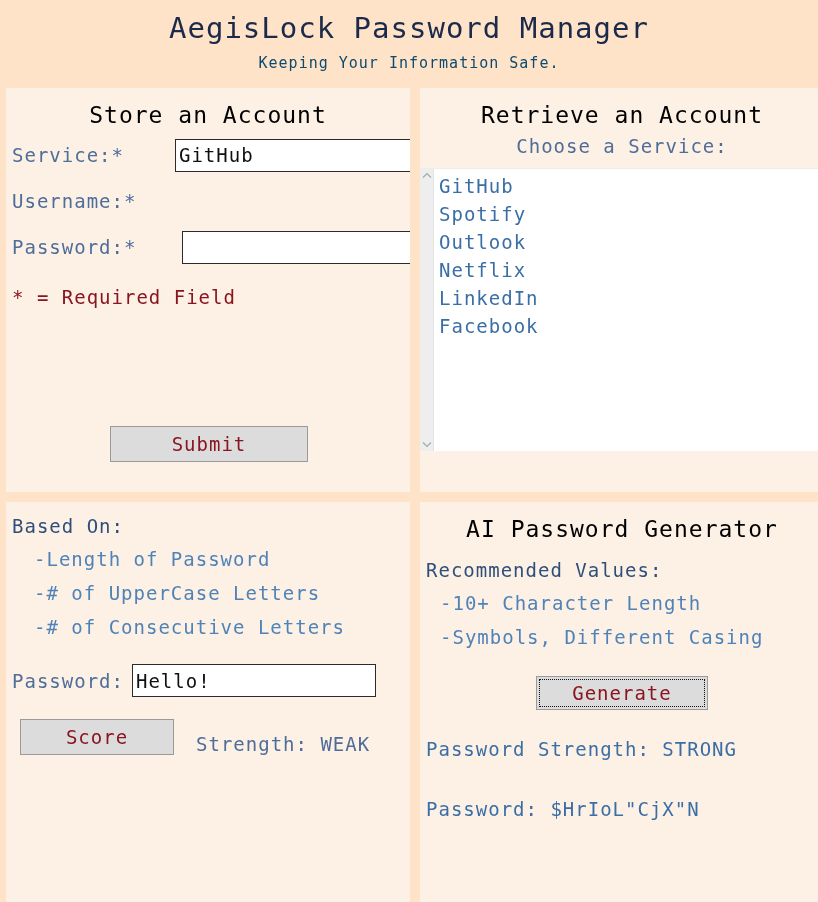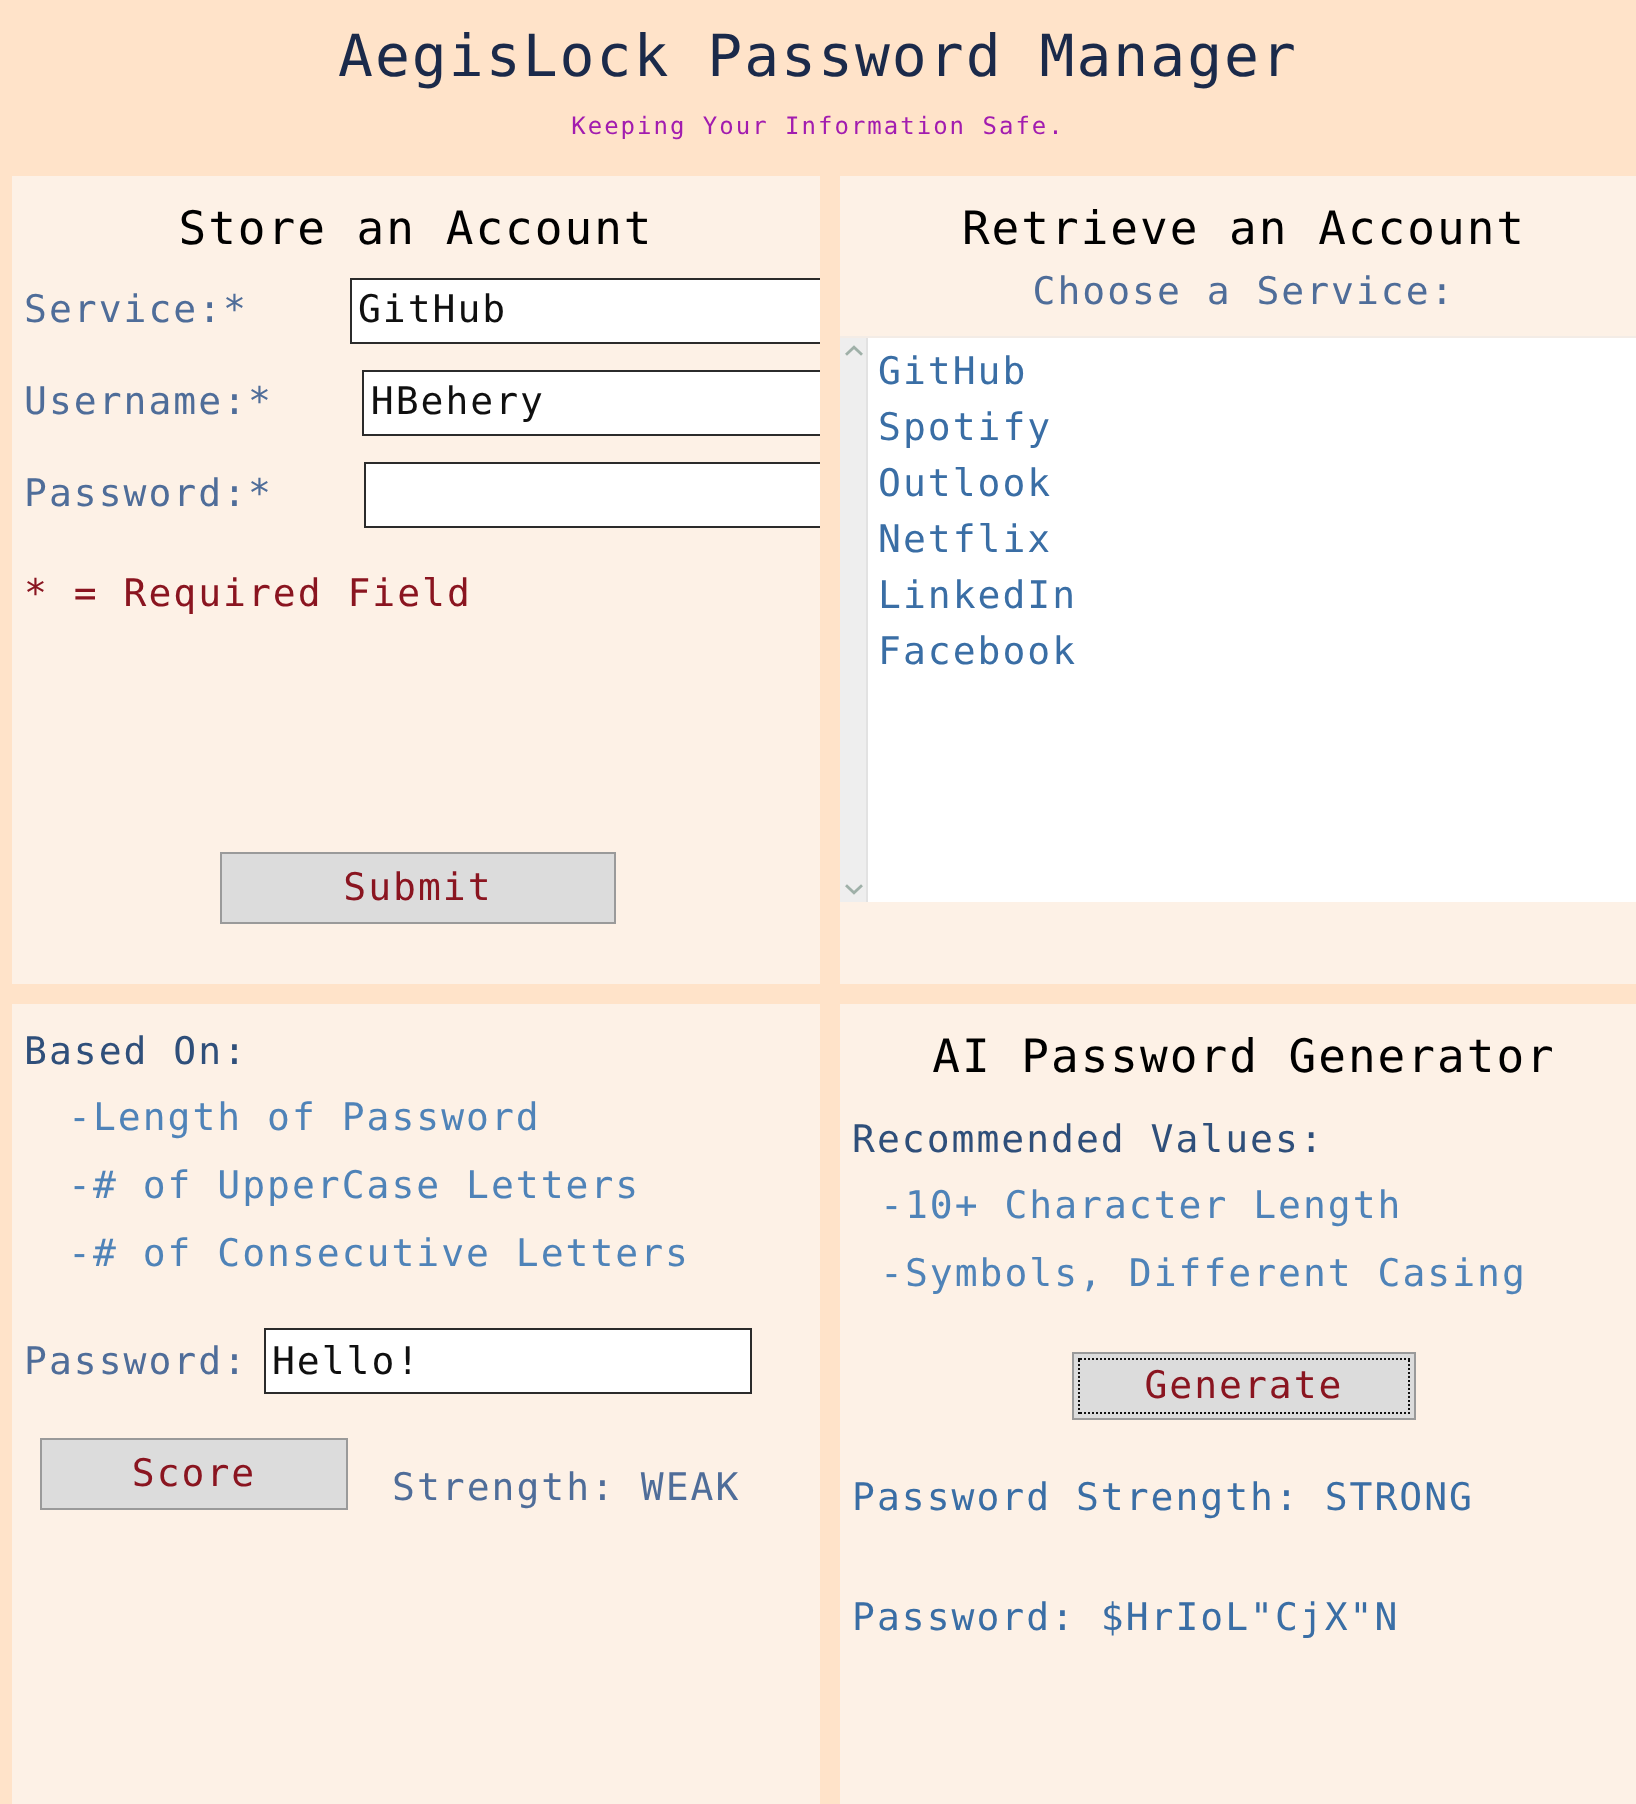--- a/index.html
+++ b/index.html
@@ -20,22 +20,22 @@
     padding-top: 8px;
     text-align: center;
   }
   #app-title {
     font-size: 29px;
     color: #1b2a4a;
     letter-spacing: 1px;
     line-height: 40px;
   }
   #app-subtitle {
-    font-size: 12px;
-    color: #a21caf;
+    font-size: 15px;
+    color: #0c4a6e;
     letter-spacing: 1px;
     line-height: 26px;
     padding-top: 2px;
   }
 
   
   #panel-grid {
     position: absolute;
     left: 0;
     top: 88px;
@@ -246,21 +246,20 @@
   <div class="panel" id="store-panel">
     <div class="panel-title">Store an Account</div>
 
     <div class="form-row" id="service-row">
       <span class="field-label">Service:*</span>
       <input class="text-input" type="text" id="service-input" value="GitHub" style="">
     </div>
 
     <div class="form-row" id="username-row">
       <span class="field-label">Username:*</span>
-      <input class="text-input" type="text" id="username-input" value="HBehery" style="">
     </div>
 
     <div class="form-row" id="password-store-row">
       <span class="field-label">Password:*</span>
       <input class="text-input" type="text" id="password-store-input" value="" style="">
     </div>
 
     <div id="required-note">* = Required Field</div>
 
     <button class="gray-button" id="submit-button">Submit</button>

